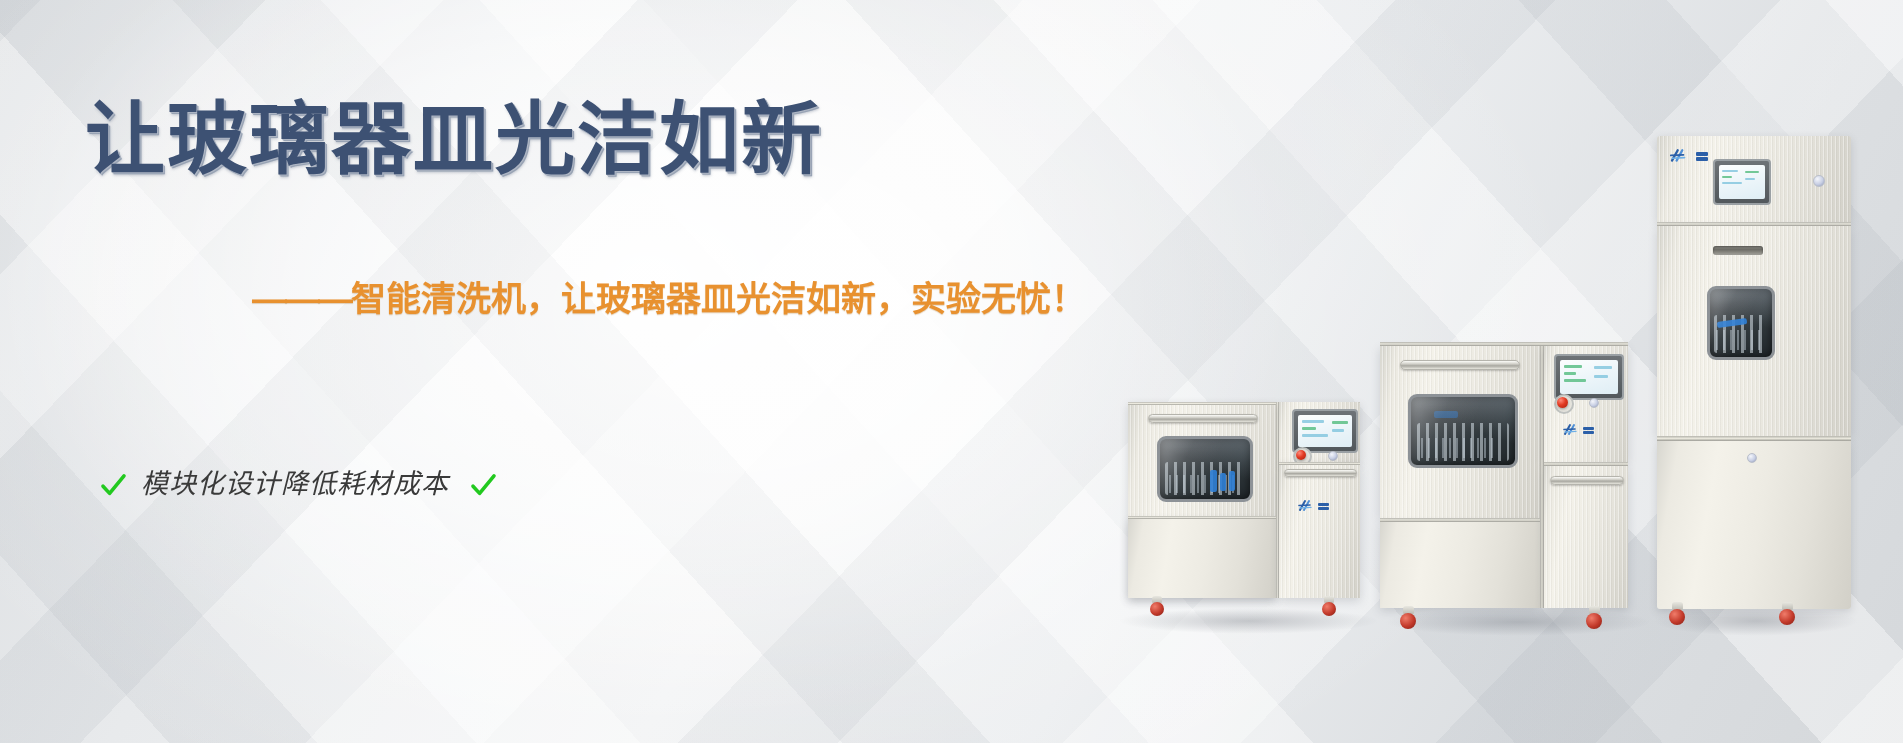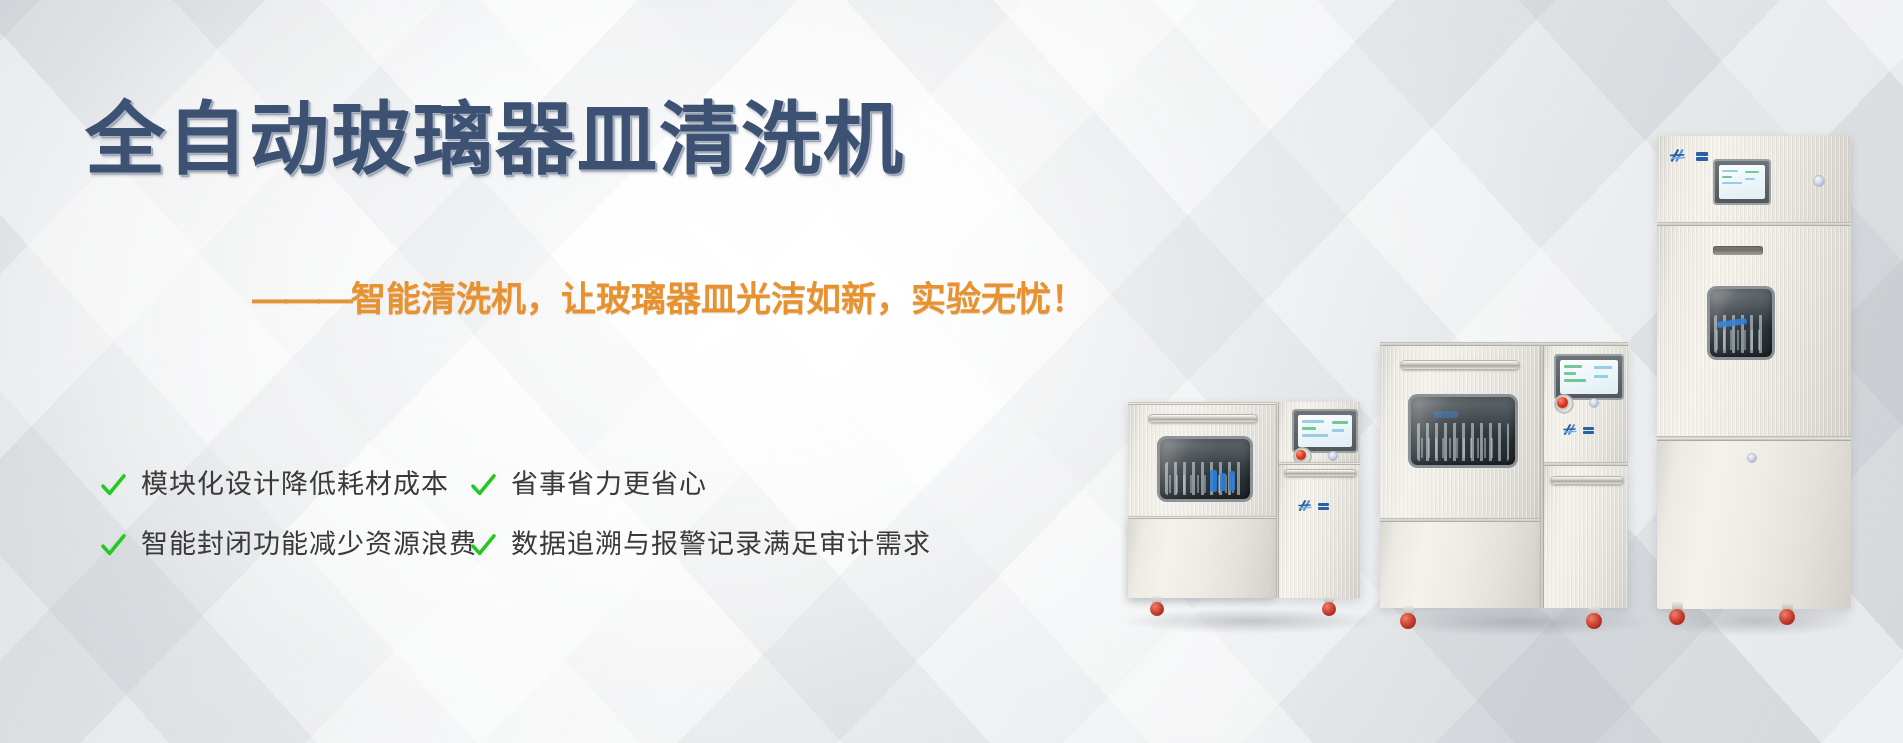--- a/index.html
+++ b/index.html
@@ -57,21 +57,21 @@
     position:absolute;left:252px;top:276px;
     font-size:35px;line-height:1.3;font-weight:bold;letter-spacing:0px;
     color:#e8912f;white-space:nowrap;
     text-shadow:0 1px 1px rgba(170,110,30,0.30);
   }
   .subtitle .dash{letter-spacing:-2px;}
 
   .features{position:absolute;left:100px;top:468px;width:920px;}
   .frow{display:flex;margin-bottom:28px;}
   .fitem{display:flex;align-items:center;}
-  .fitem.c1{width:370px;}
+  .fitem.c1{width:370px;font-style:italic;}
   .fitem.c2{width:520px;}
   .check{
     width:27px;height:27px;flex:0 0 27px;margin-right:14px;position:relative;top:1px;
   }
   .check svg{display:block;}
   .ftext{
     font-size:27px;line-height:1.2;color:#3a3a3a;letter-spacing:1px;
     white-space:nowrap;
   }
 
@@ -160,21 +160,21 @@
 <div id="banner">
 
   <div class="facets">
     <div class="f fa"></div>
     <div class="f fb"></div>
   </div>
   <div class="vig"></div>
 
   <div class="copy">
 
-    <div class="title">全自动玻璃器皿清洗机</div>
+    <div class="title">让玻璃器皿光洁如新</div>
 
     <div class="subtitle">
       <span class="dash">———</span><span>智能清洗机，让玻璃器皿光洁如新，实验无忧！</span>
     </div>
 
     <div class="features">
 
       <div class="frow">
         <div class="fitem c1">
           <span class="check">
@@ -183,42 +183,23 @@
             </svg>
           </span>
           <span class="ftext">模块化设计降低耗材成本</span>
         </div>
         <div class="fitem c2">
           <span class="check">
             <svg width="27" height="27" viewBox="0 0 27 27">
               <path d="M3 14.2 L9.6 21.4 L24 3.8" fill="none" stroke="#22c91f" stroke-width="3.6" stroke-linecap="round" stroke-linejoin="round"></path>
             </svg>
           </span>
-          <span class="ftext">省事省力更省心</span>
-        </div>
-      </div>
-
-      <div class="frow">
-        <div class="fitem c1">
-          <span class="check">
-            <svg width="27" height="27" viewBox="0 0 27 27">
-              <path d="M3 14.2 L9.6 21.4 L24 3.8" fill="none" stroke="#22c91f" stroke-width="3.6" stroke-linecap="round" stroke-linejoin="round"></path>
-            </svg>
-          </span>
-          <span class="ftext">智能封闭功能减少资源浪费</span>
-        </div>
-        <div class="fitem c2">
-          <span class="check">
-            <svg width="27" height="27" viewBox="0 0 27 27">
-              <path d="M3 14.2 L9.6 21.4 L24 3.8" fill="none" stroke="#22c91f" stroke-width="3.6" stroke-linecap="round" stroke-linejoin="round"></path>
-            </svg>
-          </span>
-          <span class="ftext">数据追溯与报警记录满足审计需求</span>
-        </div>
-      </div>
+        </div>
+      </div>
+
 
     </div>
   </div>
 
   <div class="machines">
 
     <div class="mach" style="left:1112px;top:392px;width:272px;height:235px;">
       <div class="shadow" style="left:6px;top:216px;width:262px;height:26px;"></div>
 
       <div class="body-panel brushed" style="left:16px;top:10px;width:148px;height:196px;border-radius:2px 0 0 2px;"></div>

